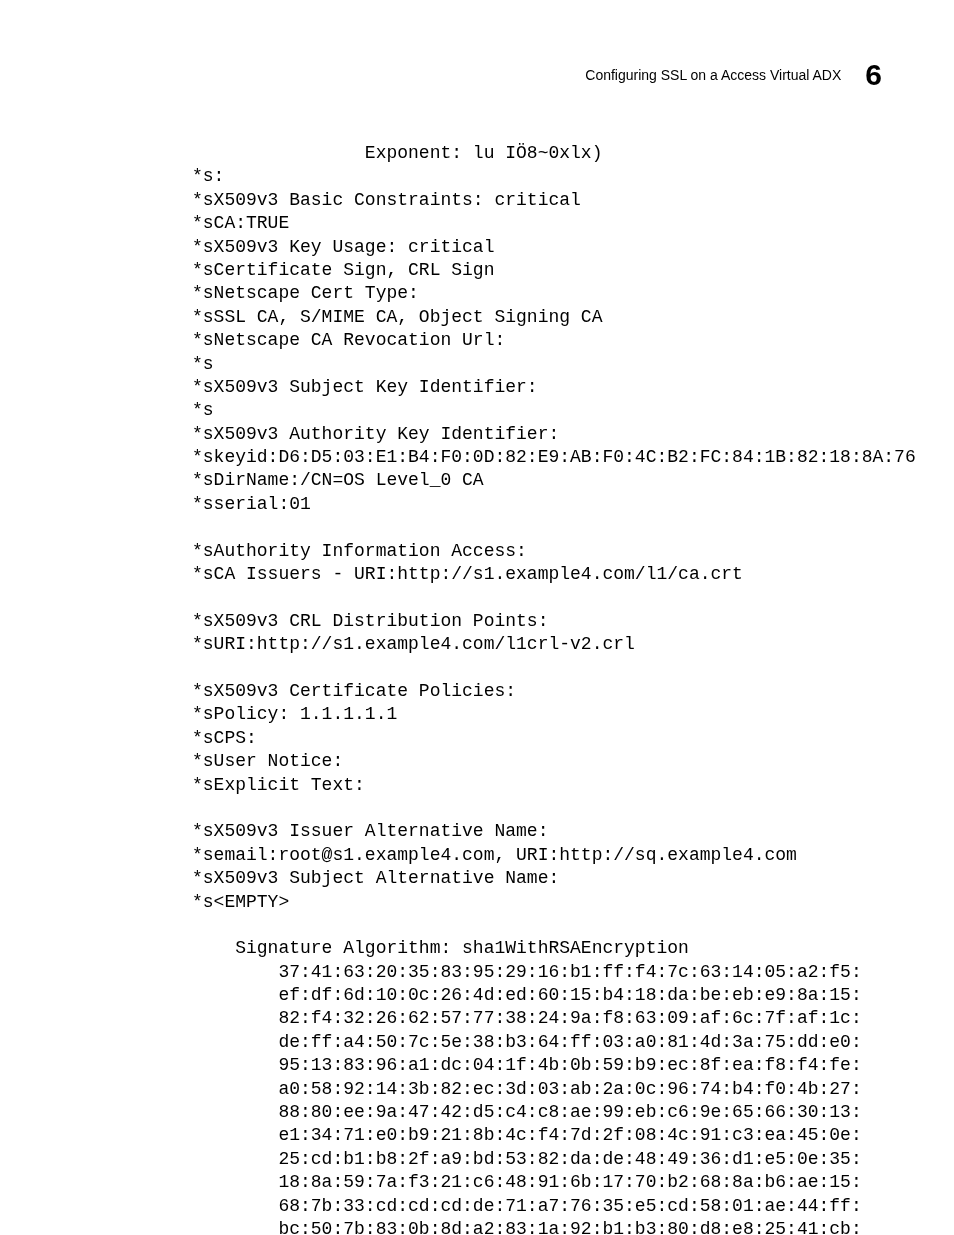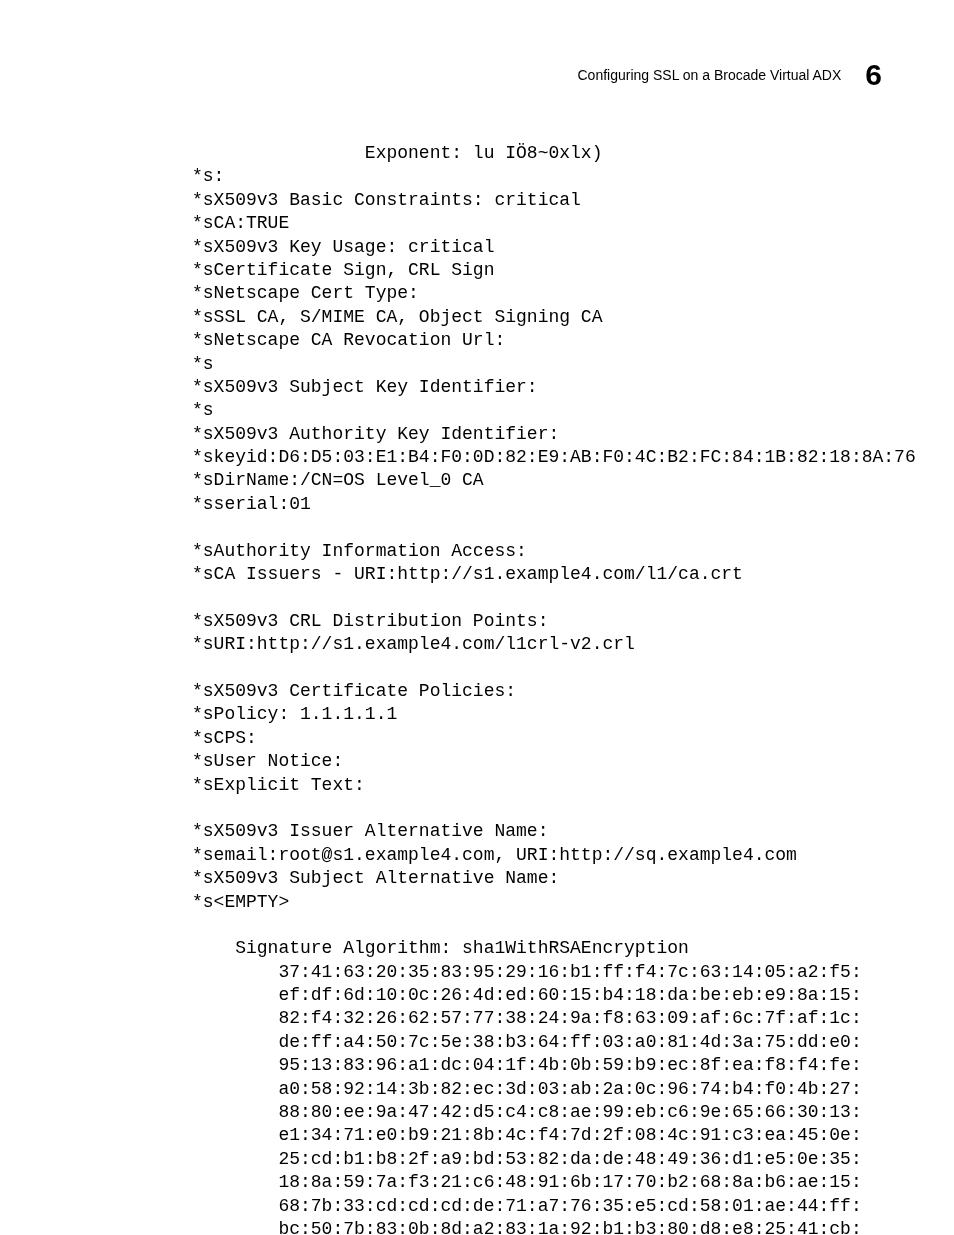--- a/index.html
+++ b/index.html
@@ -36,21 +36,21 @@
     line-height: 1.3;
     white-space: pre;
     margin-left: 120px;
   }
 </style>
 </head>
 <body>
 
 <div class="page">
   <div class="header-row">
-    <span class="header-title">Configuring SSL on a Brocade Virtual ADX</span>
+    <span class="header-title">Configuring SSL on a Access Virtual ADX</span>
     <span class="chapter-number">6</span>
   </div>
   <div class="code-block">                Exponent: lu IÖ8~0xlx)
 *s:
 *sX509v3 Basic Constraints: critical
 *sCA:TRUE
 *sX509v3 Key Usage: critical
 *sCertificate Sign, CRL Sign
 *sNetscape Cert Type:
 *sSSL CA, S/MIME CA, Object Signing CA

